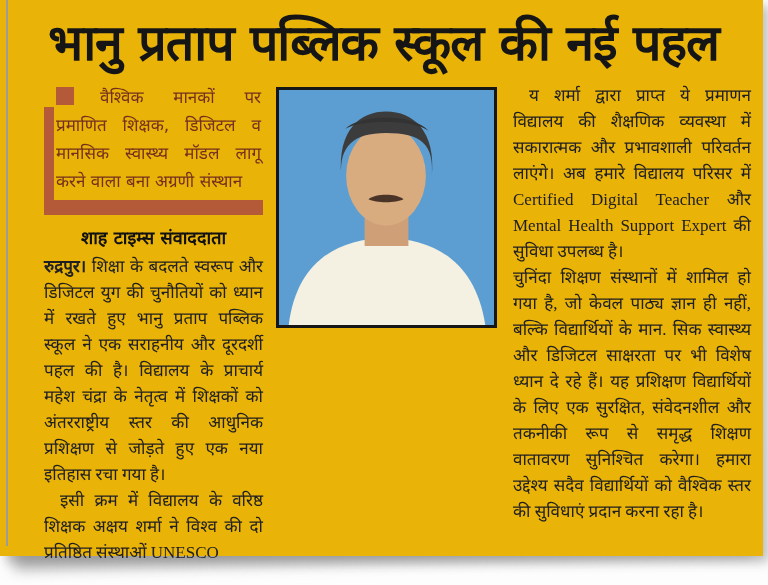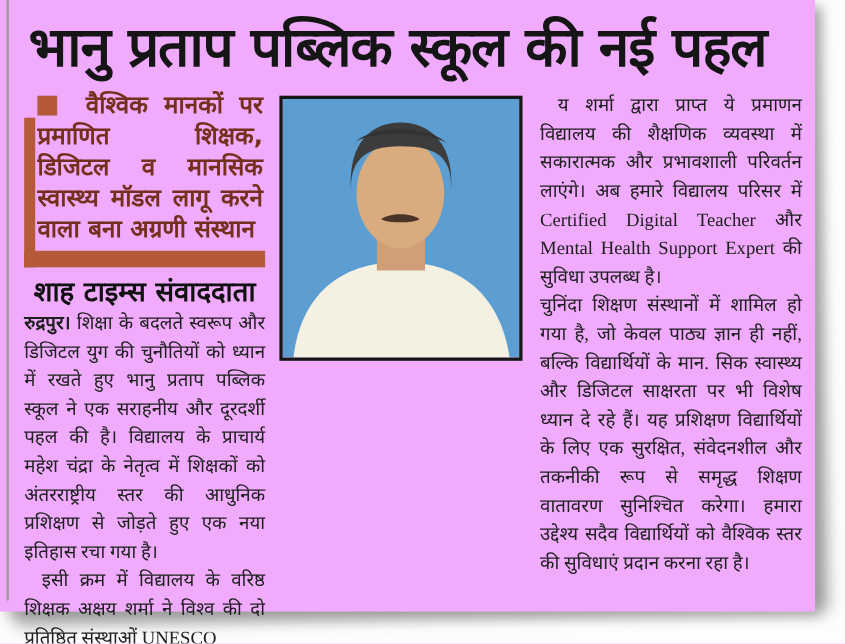--- a/index.html
+++ b/index.html
@@ -1,40 +1,40 @@
 <!DOCTYPE html>
 <html><head>
 <meta charset="utf-8">
 <style>
   html,body{margin:0;padding:0;background:#fdfdfd;}
   .scene{position:relative;width:768px;height:585px;overflow:hidden;
          font-family:"Liberation Serif","DejaVu Serif",serif;}
   .paper-shadow{position:absolute;left:14px;top:22px;width:740px;height:548px;
          background:rgba(120,120,120,.55);filter:blur(7px);
          transform:rotate(-1.2deg);transform-origin:left bottom;}
-  .paper{position:absolute;left:0;top:0;width:741px;height:556px;background:#f0abfc;
-         box-shadow:6px 6px 10px rgba(120,120,120,.45);}
+  .paper{position:absolute;left:0;top:0;width:741px;height:556px;background:#eab308;
+         box-shadow:6px 6px 10px rgba(120,120,120,.45);padding-left:22px;}
   .left-rule{position:absolute;left:6px;top:0;width:2px;height:546px;background:#9b9b9b;}
   .headline{margin:0;padding:12px 10px 2px 26px;font-family:"DejaVu Sans","Liberation Sans",sans-serif;
          font-weight:800;font-size:50px;line-height:1.25;color:#151515;letter-spacing:-1px;
          white-space:nowrap;}
   .columns{display:grid;grid-template-columns:219px 224px 238px;column-gap:13px;
          padding:6px 10px 0 22px;}
   .col{color:#202020;font-size:17px;line-height:26px;text-align:justify;}
 
   
   .lede-wrap{position:relative;padding:0 2px 20px 12px;margin-bottom:4px;}
   .lede-bar-v{position:absolute;left:0;top:24px;bottom:0;width:10px;}
   .lede-bar-h{position:absolute;left:0;right:0;bottom:0;height:15px;}
   .bullet{float:left;width:18px;height:18px;margin:4px 26px 0 0;}
-  .lede{margin:0;font-family:"DejaVu Sans","Liberation Sans",sans-serif;font-weight:700;
-        font-size:22px;line-height:28px;text-align:justify;}
+  .lede{margin:0;font-family:"DejaVu Sans","Liberation Sans",sans-serif;font-weight:400;
+        font-size:17px;line-height:28px;text-align:justify;}
 
   .byline{margin:10px 0 2px;font-family:"DejaVu Sans","Liberation Sans",sans-serif;
-        font-weight:700;font-size:25px;text-align:center;color:#111;}
+        font-weight:700;font-size:18px;text-align:center;color:#111;}
   .body-para{margin:0;}
   .body-para.indent{text-indent:16px;}
   .dateline{font-family:"DejaVu Sans","Liberation Sans",sans-serif;font-weight:700;}
 
   
   .photo-frame{width:221px;height:241px;border:3px solid #161616;box-sizing:border-box;
         margin:4px 0 8px 0;overflow:hidden;}
   .photo-frame svg{display:block;width:100%;height:100%;}
 </style>
 </head>

